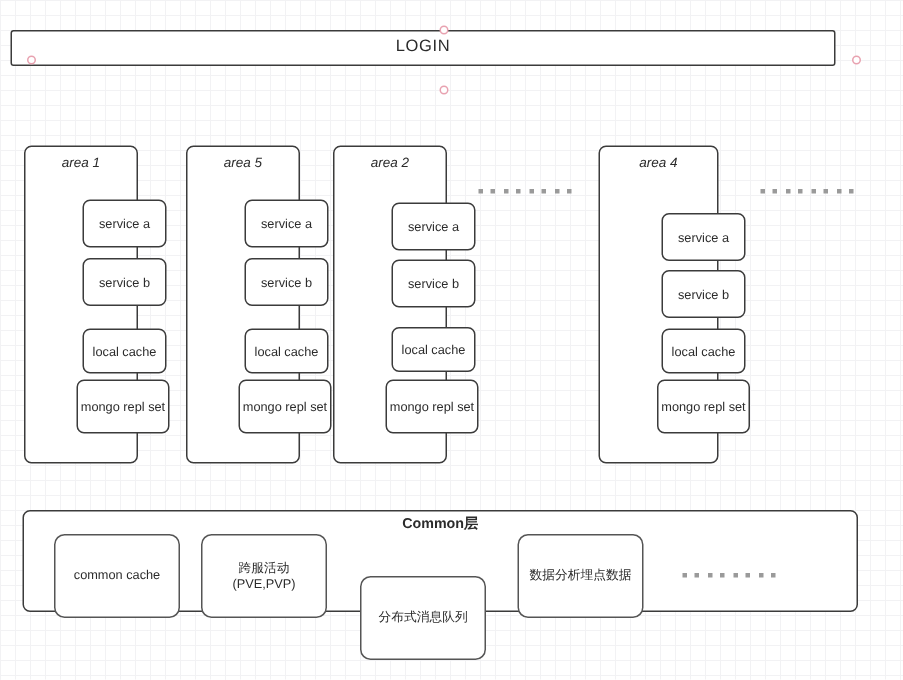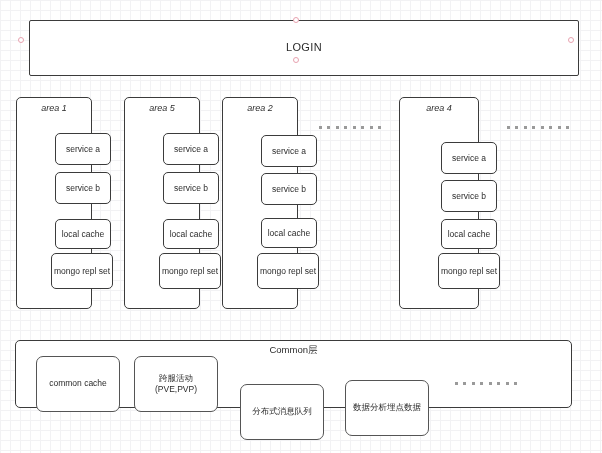--- a/index.html
+++ b/index.html
@@ -109,21 +109,21 @@
   }
   .lbl {
     pointer-events: none;
   }
 </style>
 </head>
 <body>
 
 <div id="canvas">
 
-  <div class="shape login-box" style="left:29px; top:20px; width:550px; height:56px;">
+  <div class="shape login-box" style="left:7px; top:20px; width:550px; height:24px;">
     <span class="lbl">LOGIN</span>
   </div>
   <div class="handle" style="left:293px; top:17px;"></div>
   <div class="handle" style="left:293px; top:57px;"></div>
   <div class="handle" style="left:18px; top:37px;"></div>
   <div class="handle" style="left:568px; top:37px;"></div>
 
   <div class="shape area-box" style="left:16px; top:97px; width:76px; height:212px;">
     <span class="area-title lbl">area 1</span>
   </div>
@@ -203,35 +203,35 @@
     <span></span>
     <span></span>
     <span></span>
     <span></span>
     <span></span>
     <span></span>
     <span></span>
     <span></span>
   </div>
 
-  <div class="shape common-box" style="left:15px; top:340px; width:557px; height:68px;">
+  <div class="shape common-box" style="left:15px; top:340px; width:557px; height:68px;font-weight:bold;">
     <span class="common-title lbl">Common层</span>
   </div>
 
   <div class="shape cnode" style="left:36px; top:356px; width:84px; height:56px;">
     <span class="lbl">common cache</span>
   </div>
   <div class="shape cnode" style="left:134px; top:356px; width:84px; height:56px; white-space:pre-line;">
     <span class="lbl" style="white-space:pre-line;">跨服活动
 (PVE,PVP)</span>
   </div>
   <div class="shape cnode" style="left:240px; top:356px; width:84px; height:56px;margin-top:28px;">
     <span class="lbl">分布式消息队列</span>
   </div>
-  <div class="shape cnode" style="left:345px; top:356px; width:84px; height:56px;margin-top:24px;">
+  <div class="shape cnode" style="left:345px; top:356px; width:84px; height:56px;">
     <span class="lbl">数据分析埋点数据</span>
   </div>
 
   <div class="dots" style="left:455px; top:381px; width:62px; height:4px;">
     <span></span>
     <span></span>
     <span></span>
     <span></span>
     <span></span>
     <span></span>

